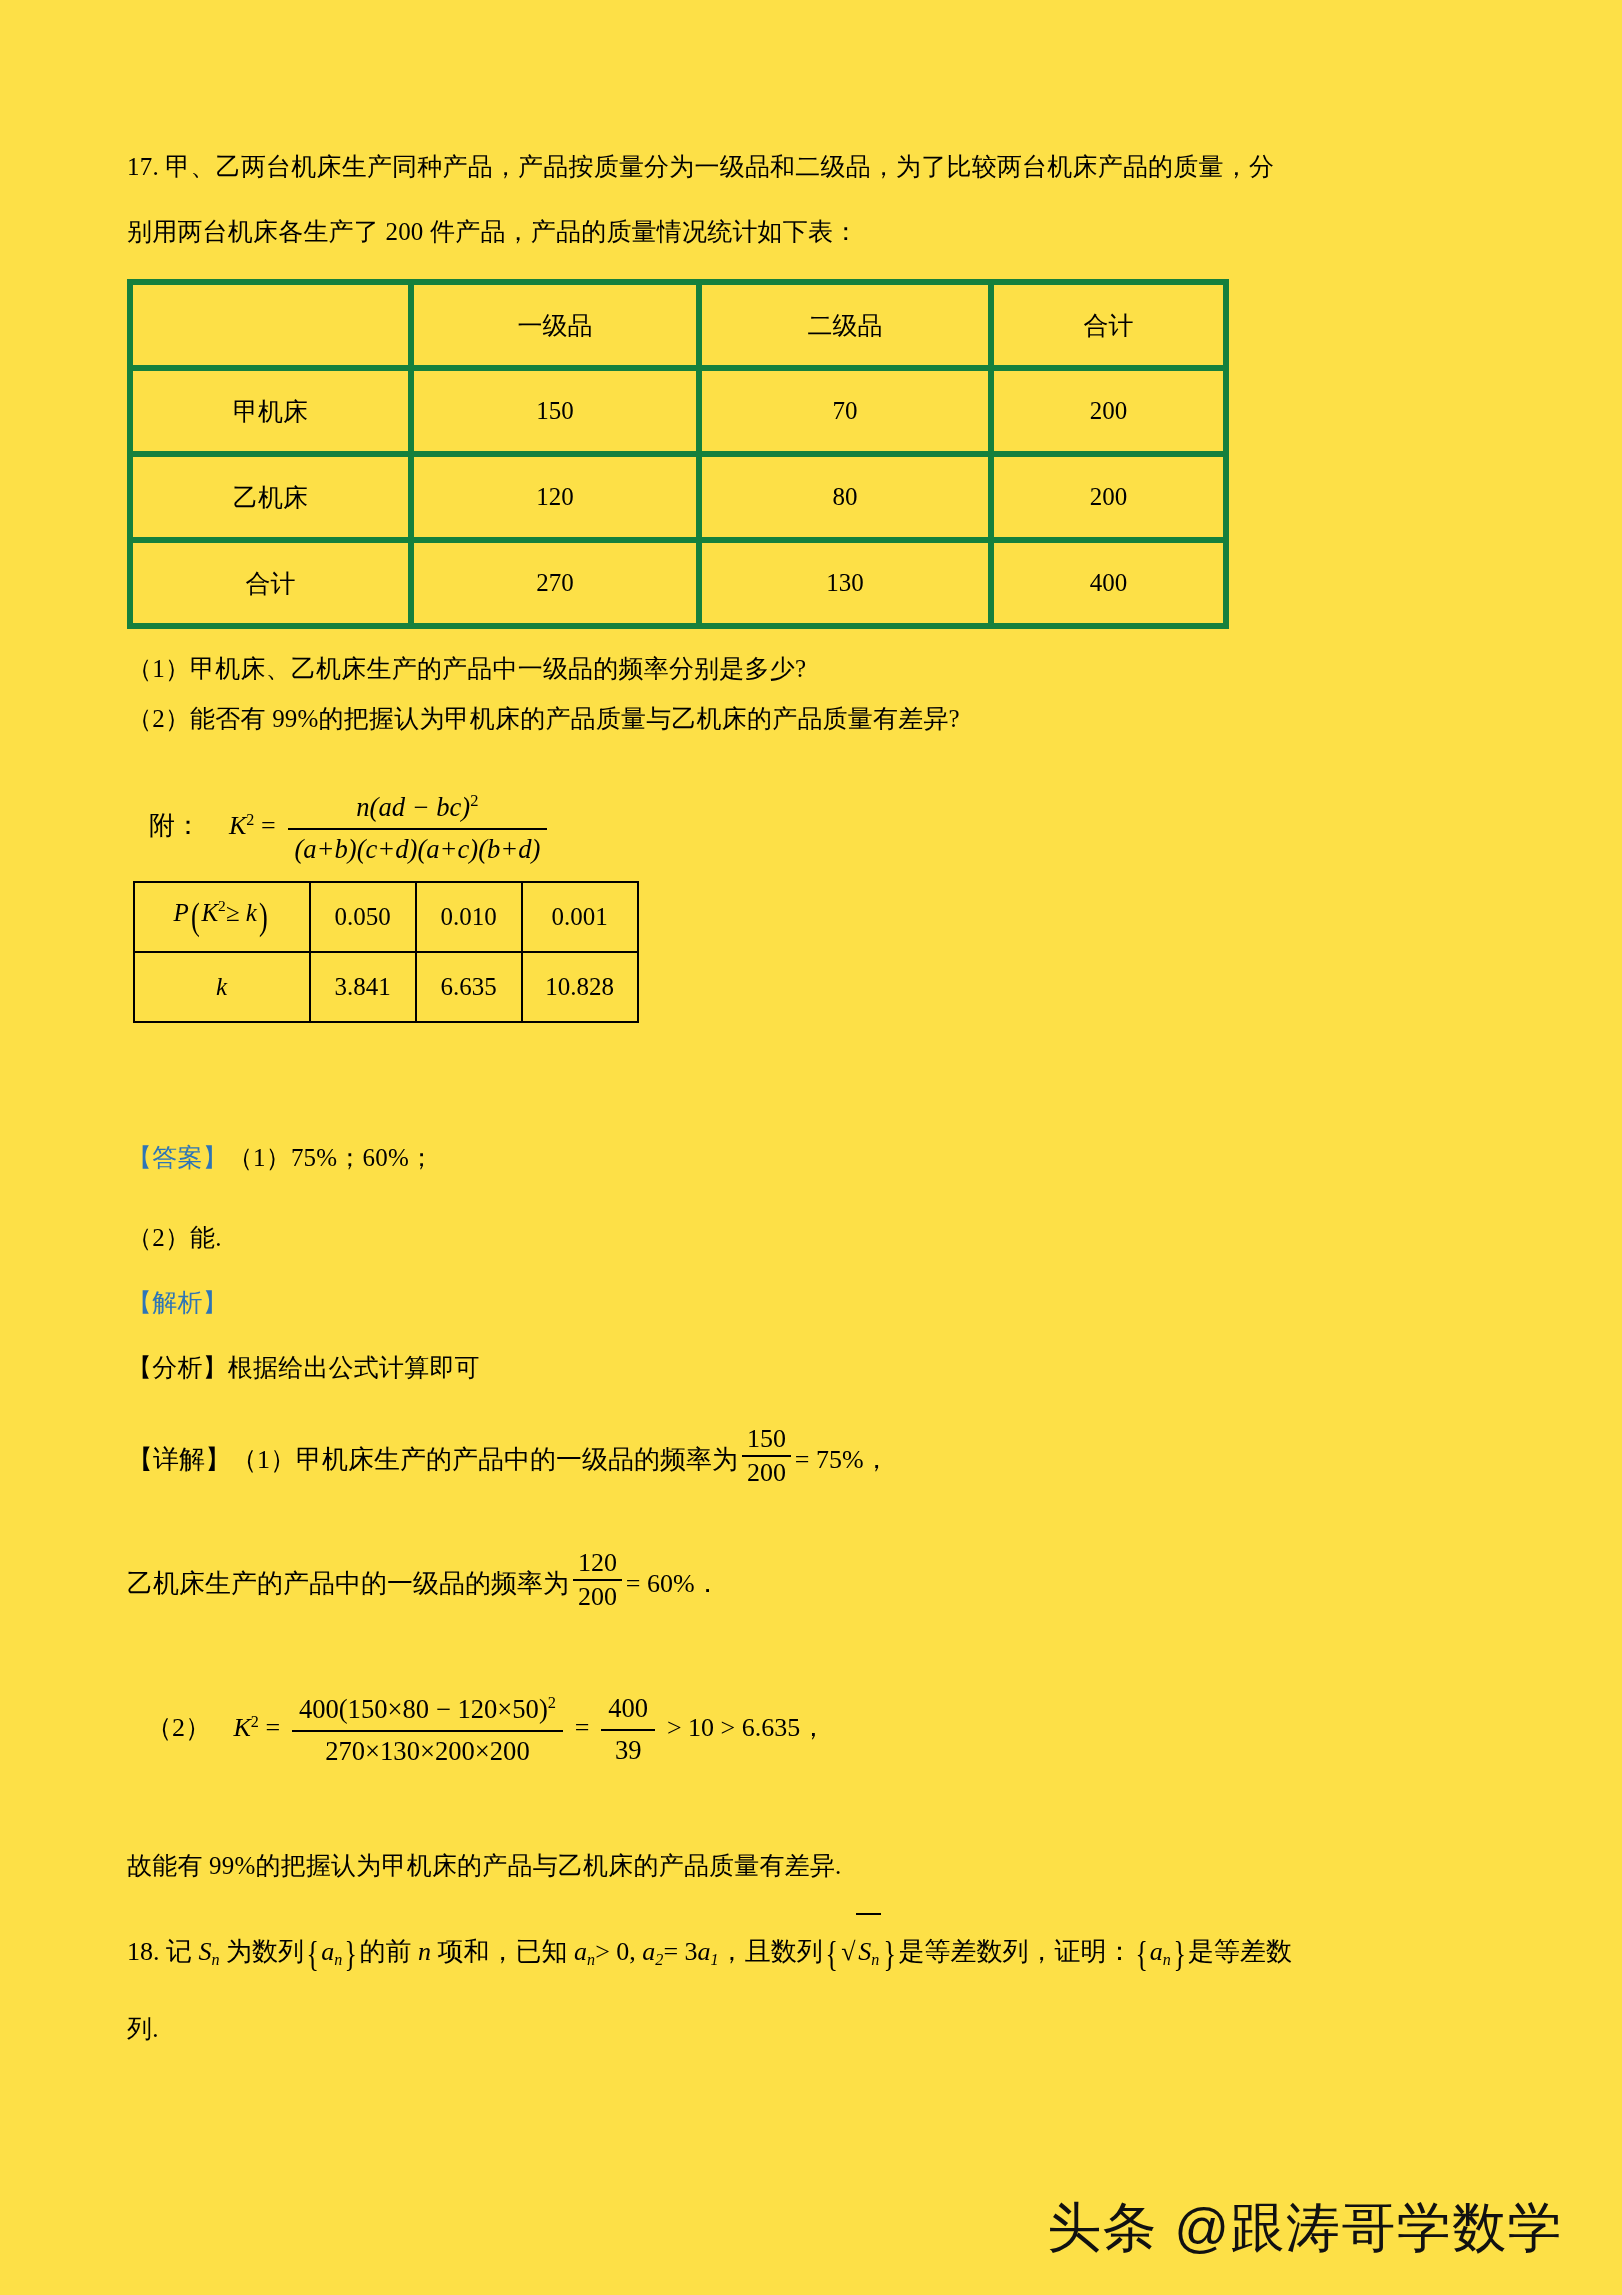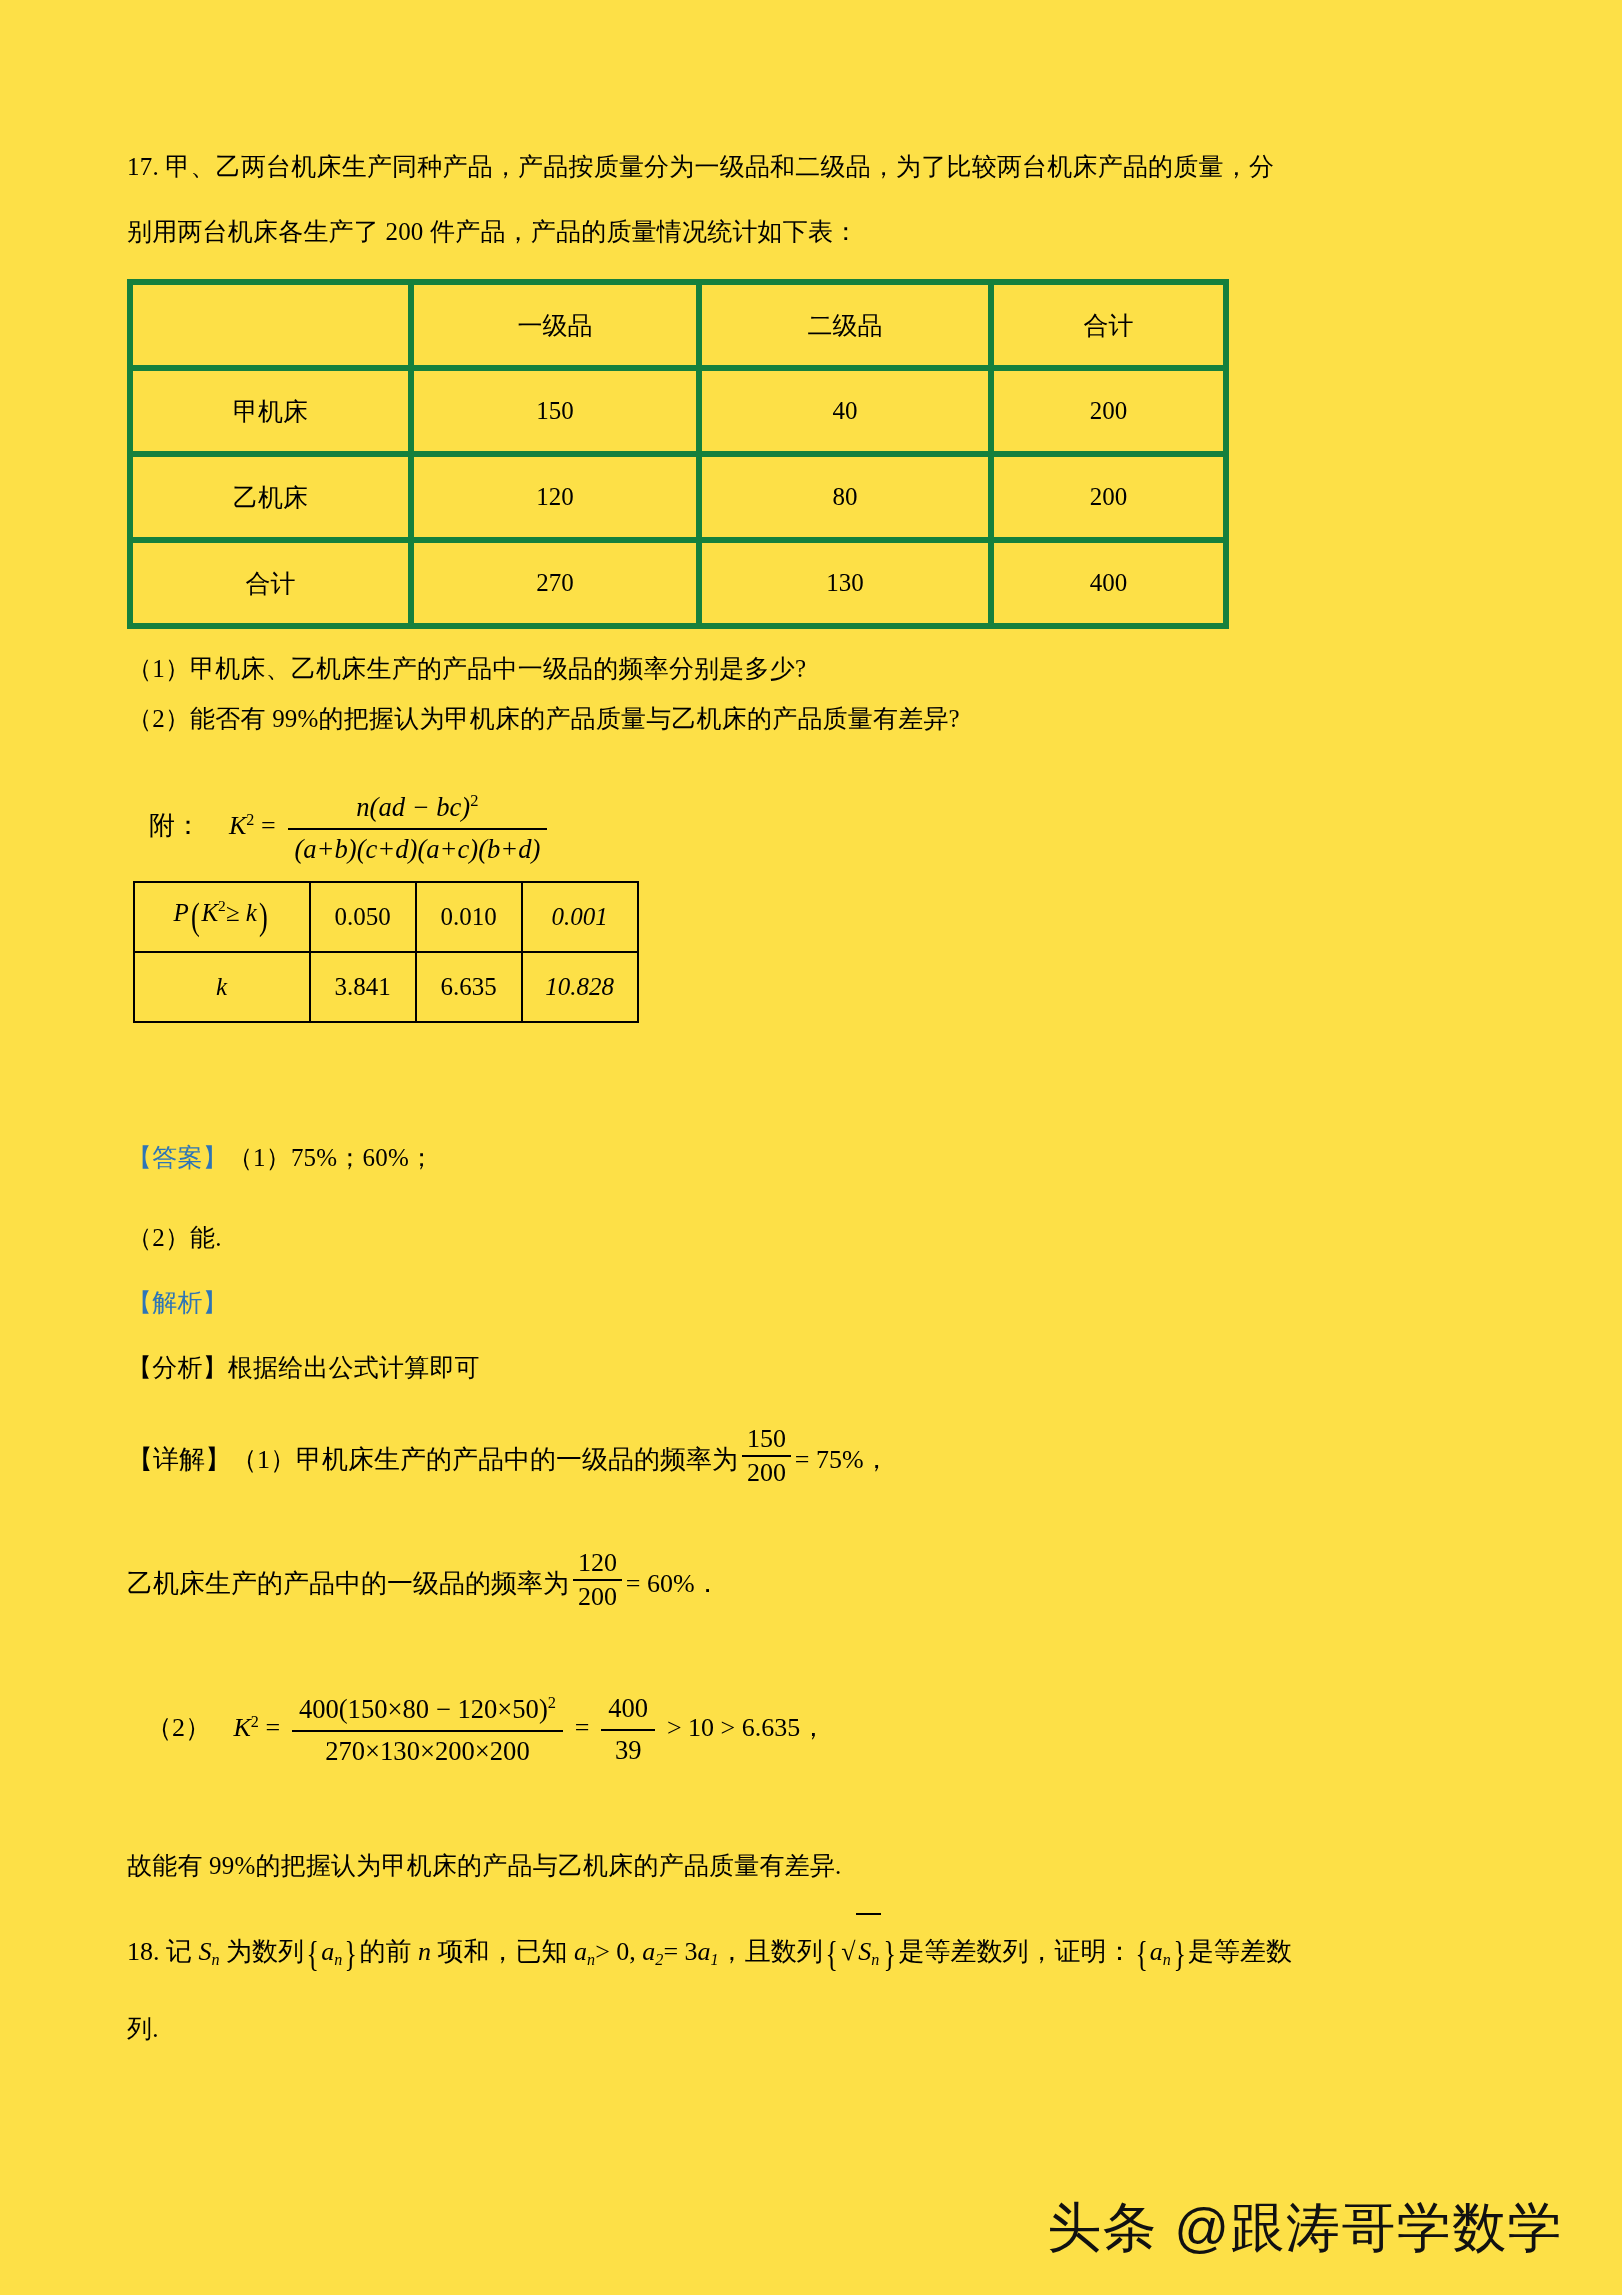--- a/index.html
+++ b/index.html
@@ -128,21 +128,21 @@
     border: 2px solid #000000;
     text-align: center;
     vertical-align: middle;
     font-size: 25px;
     height: 68px;
     padding: 0;
   }
   .crit-table td.k0 { width: 174px; }
   .crit-table td.k1 { width: 104px; }
   .crit-table td.k2 { width: 104px; }
-  .crit-table td.k3 { width: 114px; font-style: italic; }
+  .crit-table td.k3 { width: 114px; }
 
   
   .formula-line {
     font-size: 26px;
     line-height: 1.2;
     white-space: nowrap;
   }
   .formula-indent { padding-left: 99px; margin-top: 32px; }
 
   .bigfrac {
@@ -195,21 +195,21 @@
       <tbody>
           <tr>
         <td class="c0"></td>
         <td class="c1">一级品</td>
         <td class="c2">二级品</td>
         <td class="c3">合计</td>
       </tr>
       <tr>
         <td class="c0">甲机床</td>
         <td class="c1">150</td>
-        <td class="c2">40</td>
+        <td class="c2">70</td>
         <td class="c3">200</td>
       </tr>
       <tr>
         <td class="c0">乙机床</td>
         <td class="c1">120</td>
         <td class="c2">80</td>
         <td class="c3">200</td>
       </tr>
       <tr>
         <td class="c0">合计</td>

